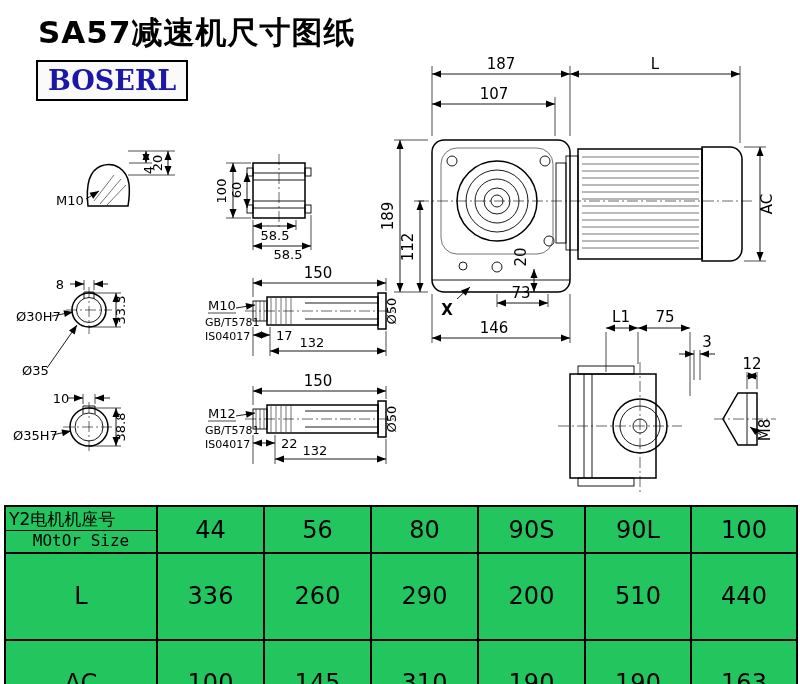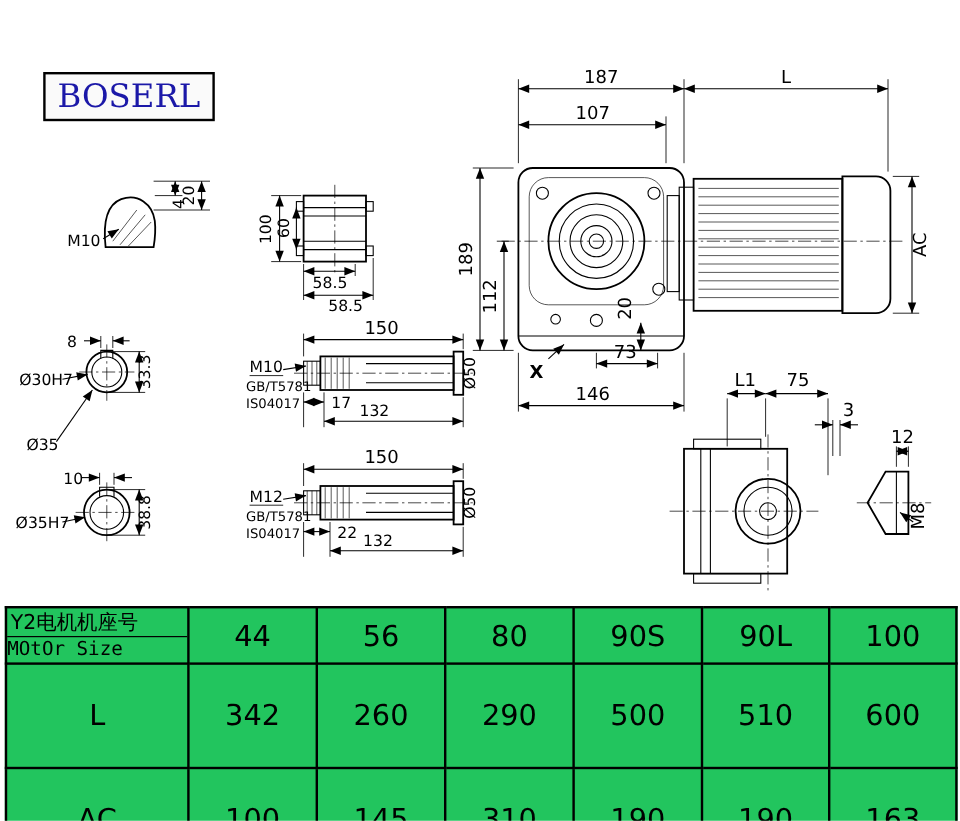--- a/index.html
+++ b/index.html
@@ -1,45 +1,46 @@
 <!DOCTYPE html>
 <html><head>
 <meta charset="utf-8">
 <style>
   html,body{margin:0;padding:0;background:#fff;}
   body{width:800px;height:684px;position:relative;font-family:"DejaVu Sans",sans-serif;overflow:hidden;}
   .sheet{position:absolute;inset:0;background:#fff;}
   .title{position:absolute;left:38px;top:12px;font-size:31px;font-weight:bold;color:#000;letter-spacing:1px;white-space:nowrap;}
   .brand{position:absolute;left:36px;top:60px;border:2px solid #000;padding:0 10px;background:#fafafa;
-         font-family:"DejaVu Serif",serif;font-size:27px;font-weight:normal;color:#1b18a8;line-height:37px;}
+         font-family:"DejaVu Serif",serif;font-size:27px;font-weight:bold;color:#1b18a8;line-height:37px;}
   svg.draw{position:absolute;left:0;top:0;}
   
   .ol{fill:none;stroke:#000;stroke-width:1.5;}
   .o2{fill:none;stroke:#000;stroke-width:0.9;}
   .th{fill:none;stroke:#000;stroke-width:0.55;}
   .dl{fill:none;stroke:#000;stroke-width:0.9;}
   .e{fill:none;stroke:#000;stroke-width:0.7;}
   .cl{fill:none;stroke:#000;stroke-width:0.7;stroke-dasharray:11 3 2 3;opacity:.85;}
   svg text{font-family:"DejaVu Sans",sans-serif;fill:#000;}
   .dt{font-size:15px;}
   .dt2{font-size:13px;}
   .dt3{font-size:11px;}
   .mid{text-anchor:middle;}
   .b{font-weight:bold;}
   
   table.spec{position:absolute;left:4px;top:505px;width:792px;height:222px;border-collapse:collapse;table-layout:fixed;text-align:center;background:#22c55e;}
   .spec td{border:2px solid #000;padding:0;font-size:24px;color:#000;}
   .spec .hd1{font-size:17px;text-align:left;padding-left:3px;line-height:21px;white-space:nowrap;}
-  .spec .hd2{font-family:"DejaVu Sans Mono",monospace;font-size:16px;line-height:20px;text-align:left;border-top:1px solid #000;}
+  .spec .hd2{font-family:"DejaVu Sans Mono",monospace;font-size:16px;line-height:20px;text-align:center;border-top:1px solid #000;}
 </style>
 </head>
 <body>
 
 <div class="sheet">
 
+  <div class="title">SA57减速机尺寸图纸</div>
   <div class="brand">
     <span>BOSERL</span>
   </div>
 
   <svg class="draw" width="800" height="505" viewBox="0 0 800 505">
     <defs>
       <marker id="ar" viewBox="0 0 10 10" markerWidth="11" markerHeight="10" refX="9.5" refY="5" orient="auto-start-reverse" markerUnits="userSpaceOnUse">
         <path d="M0.5,1.5 L9.5,5 L0.5,8.5 Z" fill="#000"></path>
       </marker>
     </defs>
@@ -326,26 +327,26 @@
         </td>
         <td>44</td>
         <td>56</td>
         <td>80</td>
         <td>90S</td>
         <td>90L</td>
         <td>100</td>
       </tr>
       <tr>
         <td>L</td>
-        <td>342</td>
+        <td>336</td>
         <td>260</td>
         <td>290</td>
-        <td>500</td>
+        <td>200</td>
         <td>510</td>
-        <td>600</td>
+        <td>440</td>
       </tr>
       <tr>
         <td>AC</td>
         <td>100</td>
         <td>145</td>
         <td>310</td>
         <td>190</td>
         <td>190</td>
         <td>163</td>
       </tr>

